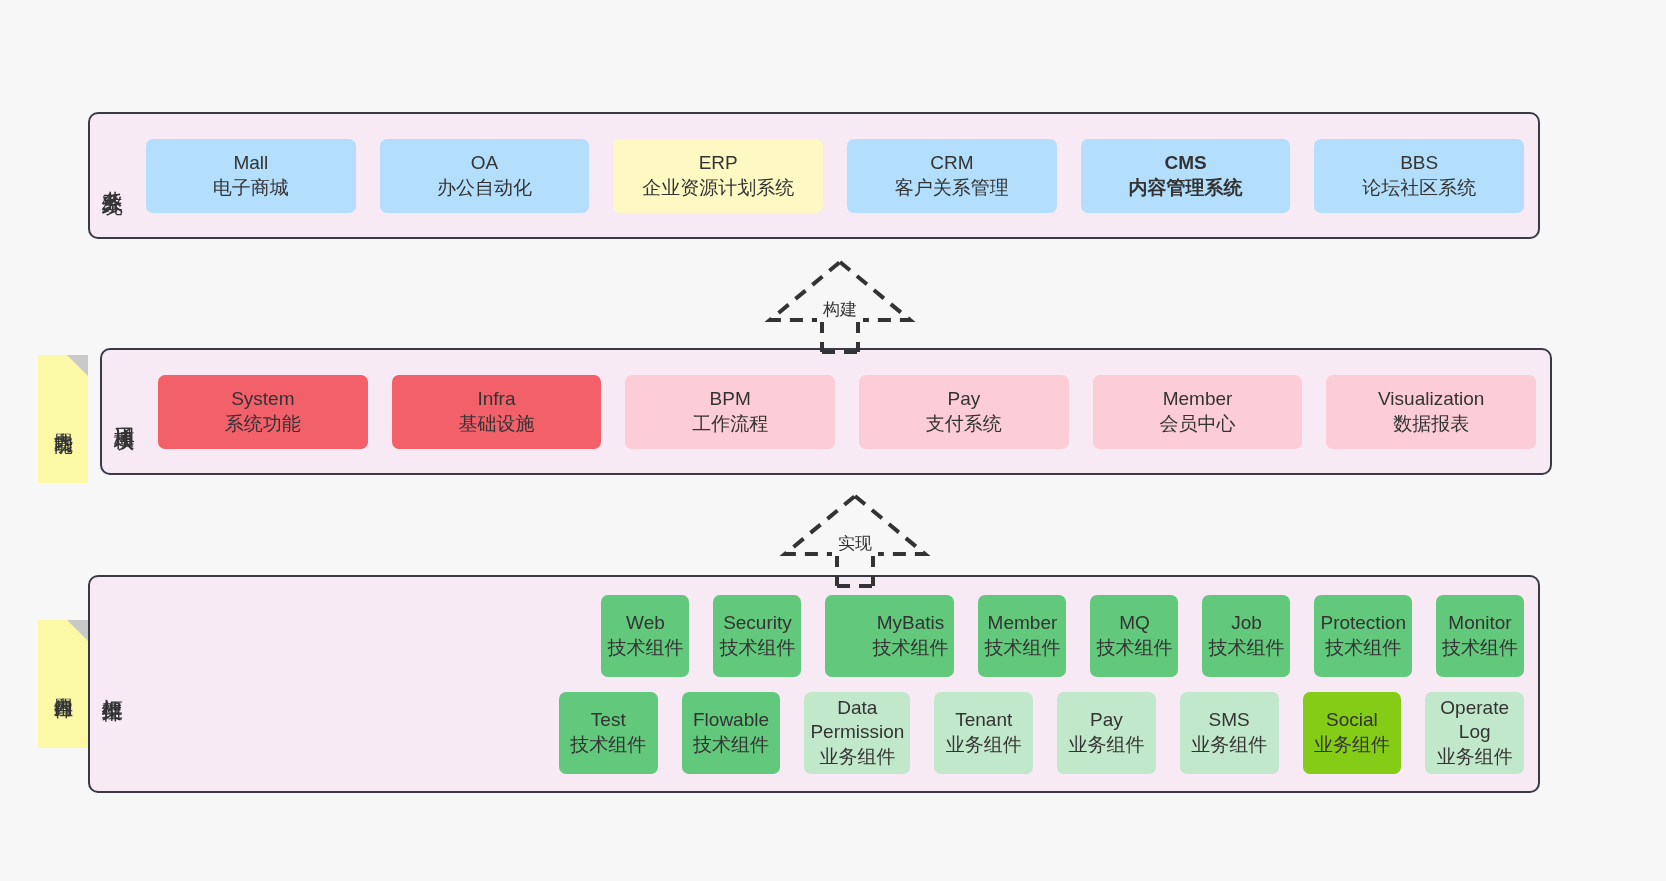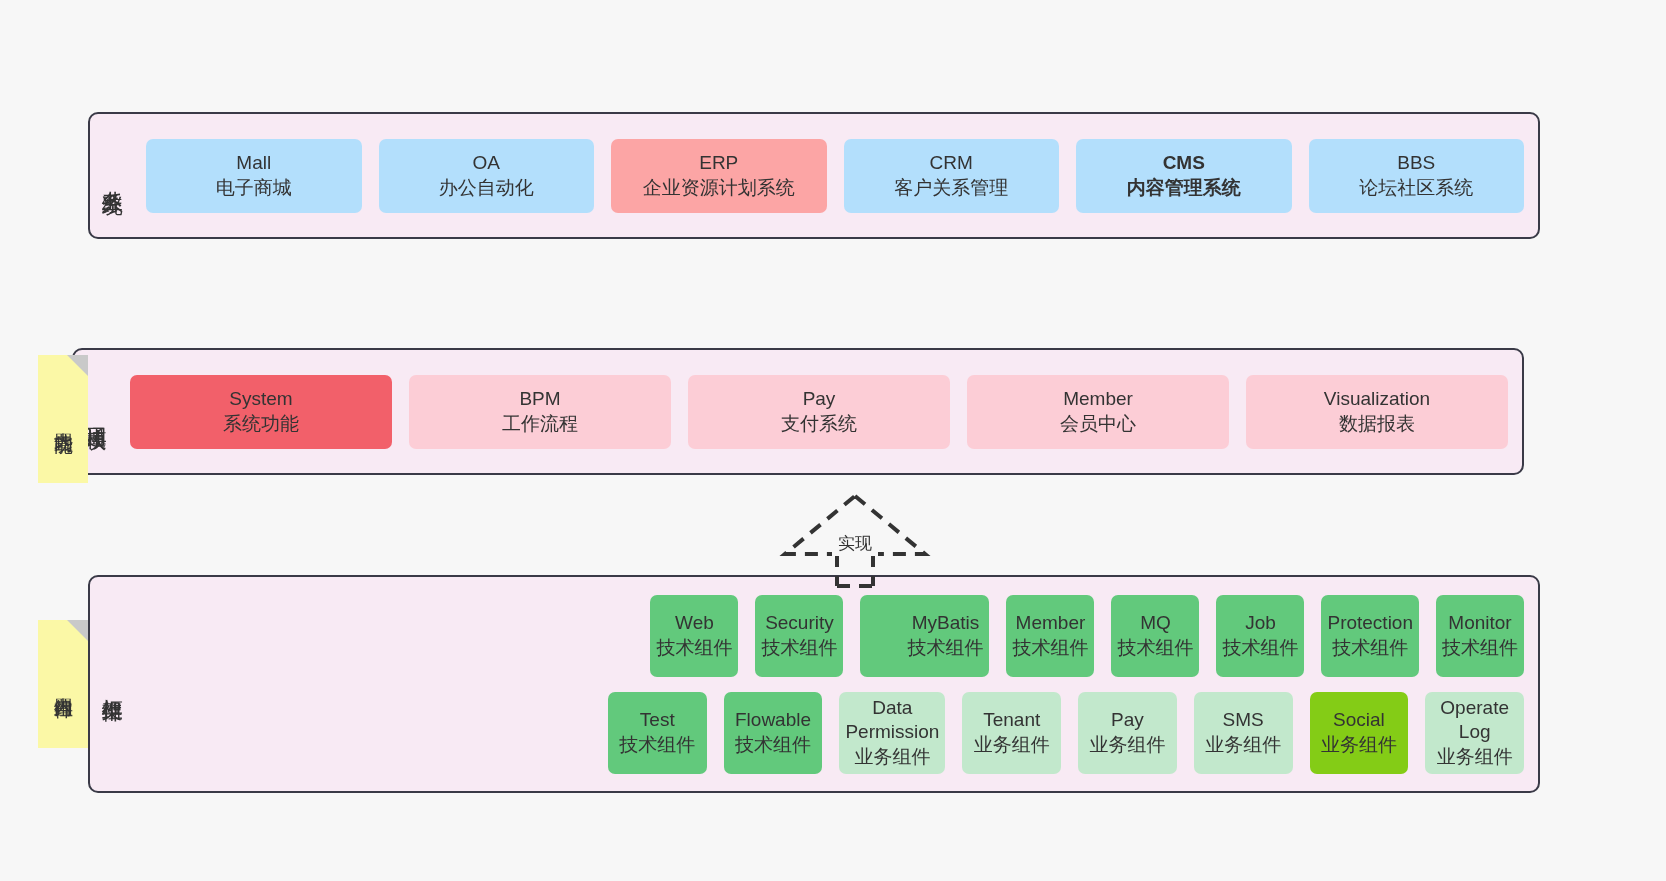--- a/index.html
+++ b/index.html
@@ -47,21 +47,21 @@
   .layer-body {
     flex: 1 1 auto;
     display: flex;
     flex-direction: column;
     justify-content: center;
     gap: 14px;
     padding: 0 14px 0 4px;
   }
   .row {
     display: flex;
-    gap: 17px;
+    gap: 24px;
     margin-left: 8px;
   }
   .cell {
     flex: 1 1 0;
     border-radius: 7px;
     display: flex;
     flex-direction: column;
     align-items: center;
     justify-content: center;
     text-align: center;
@@ -74,21 +74,21 @@
   .cell .ln { display: block; }
 
   
   #layer-business {
     left: 88px; top: 112px; width: 1452px; height: 127px;
   }
   #layer-business .cell { height: 74px; background: #b3dffc; }
 
   
   #layer-modules {
-    left: 72px; top: 348px; width: 1452px; height: 127px;
+    left: 100px; top: 348px; width: 1452px; height: 127px;
   }
   #layer-modules .cell { height: 74px; }
 
   
   #layer-framework {
     left: 88px; top: 575px; width: 1452px; height: 218px;
   }
   #layer-framework .cell { height: 82px; }
   #layer-framework .layer-body { gap: 15px; align-items: flex-end; }
 
@@ -153,49 +153,60 @@
     <div class="layer-body">
       <div class="row">
         <div class="cell" style="background: rgb(179, 223, 252);">
           <span class="ln">Mall</span>
           <span class="ln">电子商城</span>
         </div>
         <div class="cell" style="background: rgb(179, 223, 252);">
           <span class="ln">OA</span>
           <span class="ln">办公自动化</span>
         </div>
-        <div class="cell" style="background: #fca5a5;">
+        <div class="cell" style="background: #fef9c3;">
           <span class="ln">ERP</span>
           <span class="ln">企业资源计划系统</span>
         </div>
         <div class="cell" style="background: rgb(179, 223, 252);">
           <span class="ln">CRM</span>
           <span class="ln">客户关系管理</span>
         </div>
         <div class="cell" style="background: rgb(179, 223, 252); font-weight: bold;">
           <span class="ln">CMS</span>
           <span class="ln">内容管理系统</span>
         </div>
         <div class="cell" style="background: rgb(179, 223, 252);">
           <span class="ln">BBS</span>
           <span class="ln">论坛社区系统</span>
         </div>
       </div>
     </div>
   </div>
 
+  <div class="arrow" id="arrow-build">
+    <svg width="160" height="96" viewBox="0 0 160 96">
+      <path d="M80 4 L150 62 L10 62 Z" fill="none" stroke="#333333" stroke-width="4" stroke-dasharray="13 9"></path>
+      <path d="M62 62 L62 94 M98 62 L98 94 M62 94 L98 94" fill="none" stroke="#333333" stroke-width="4" stroke-dasharray="13 9"></path>
+    </svg>
+    <div class="lbl">构建</div>
+  </div>
 
   <div class="layer" id="layer-modules">
     <div class="layer-title">通用模块</div>
     <div class="layer-body">
       <div class="row">
         <div class="cell" style="background: rgb(242, 96, 106);">
           <span class="ln">System</span>
           <span class="ln">系统功能</span>
         </div>
+        <div class="cell" style="background: rgb(242, 96, 106);">
+          <span class="ln">Infra</span>
+          <span class="ln">基础设施</span>
+        </div>
         <div class="cell" style="background: rgb(252, 205, 214);">
           <span class="ln">BPM</span>
           <span class="ln">工作流程</span>
         </div>
         <div class="cell" style="background: rgb(252, 205, 214);">
           <span class="ln">Pay</span>
           <span class="ln">支付系统</span>
         </div>
         <div class="cell" style="background: rgb(252, 205, 214);">
           <span class="ln">Member</span>

